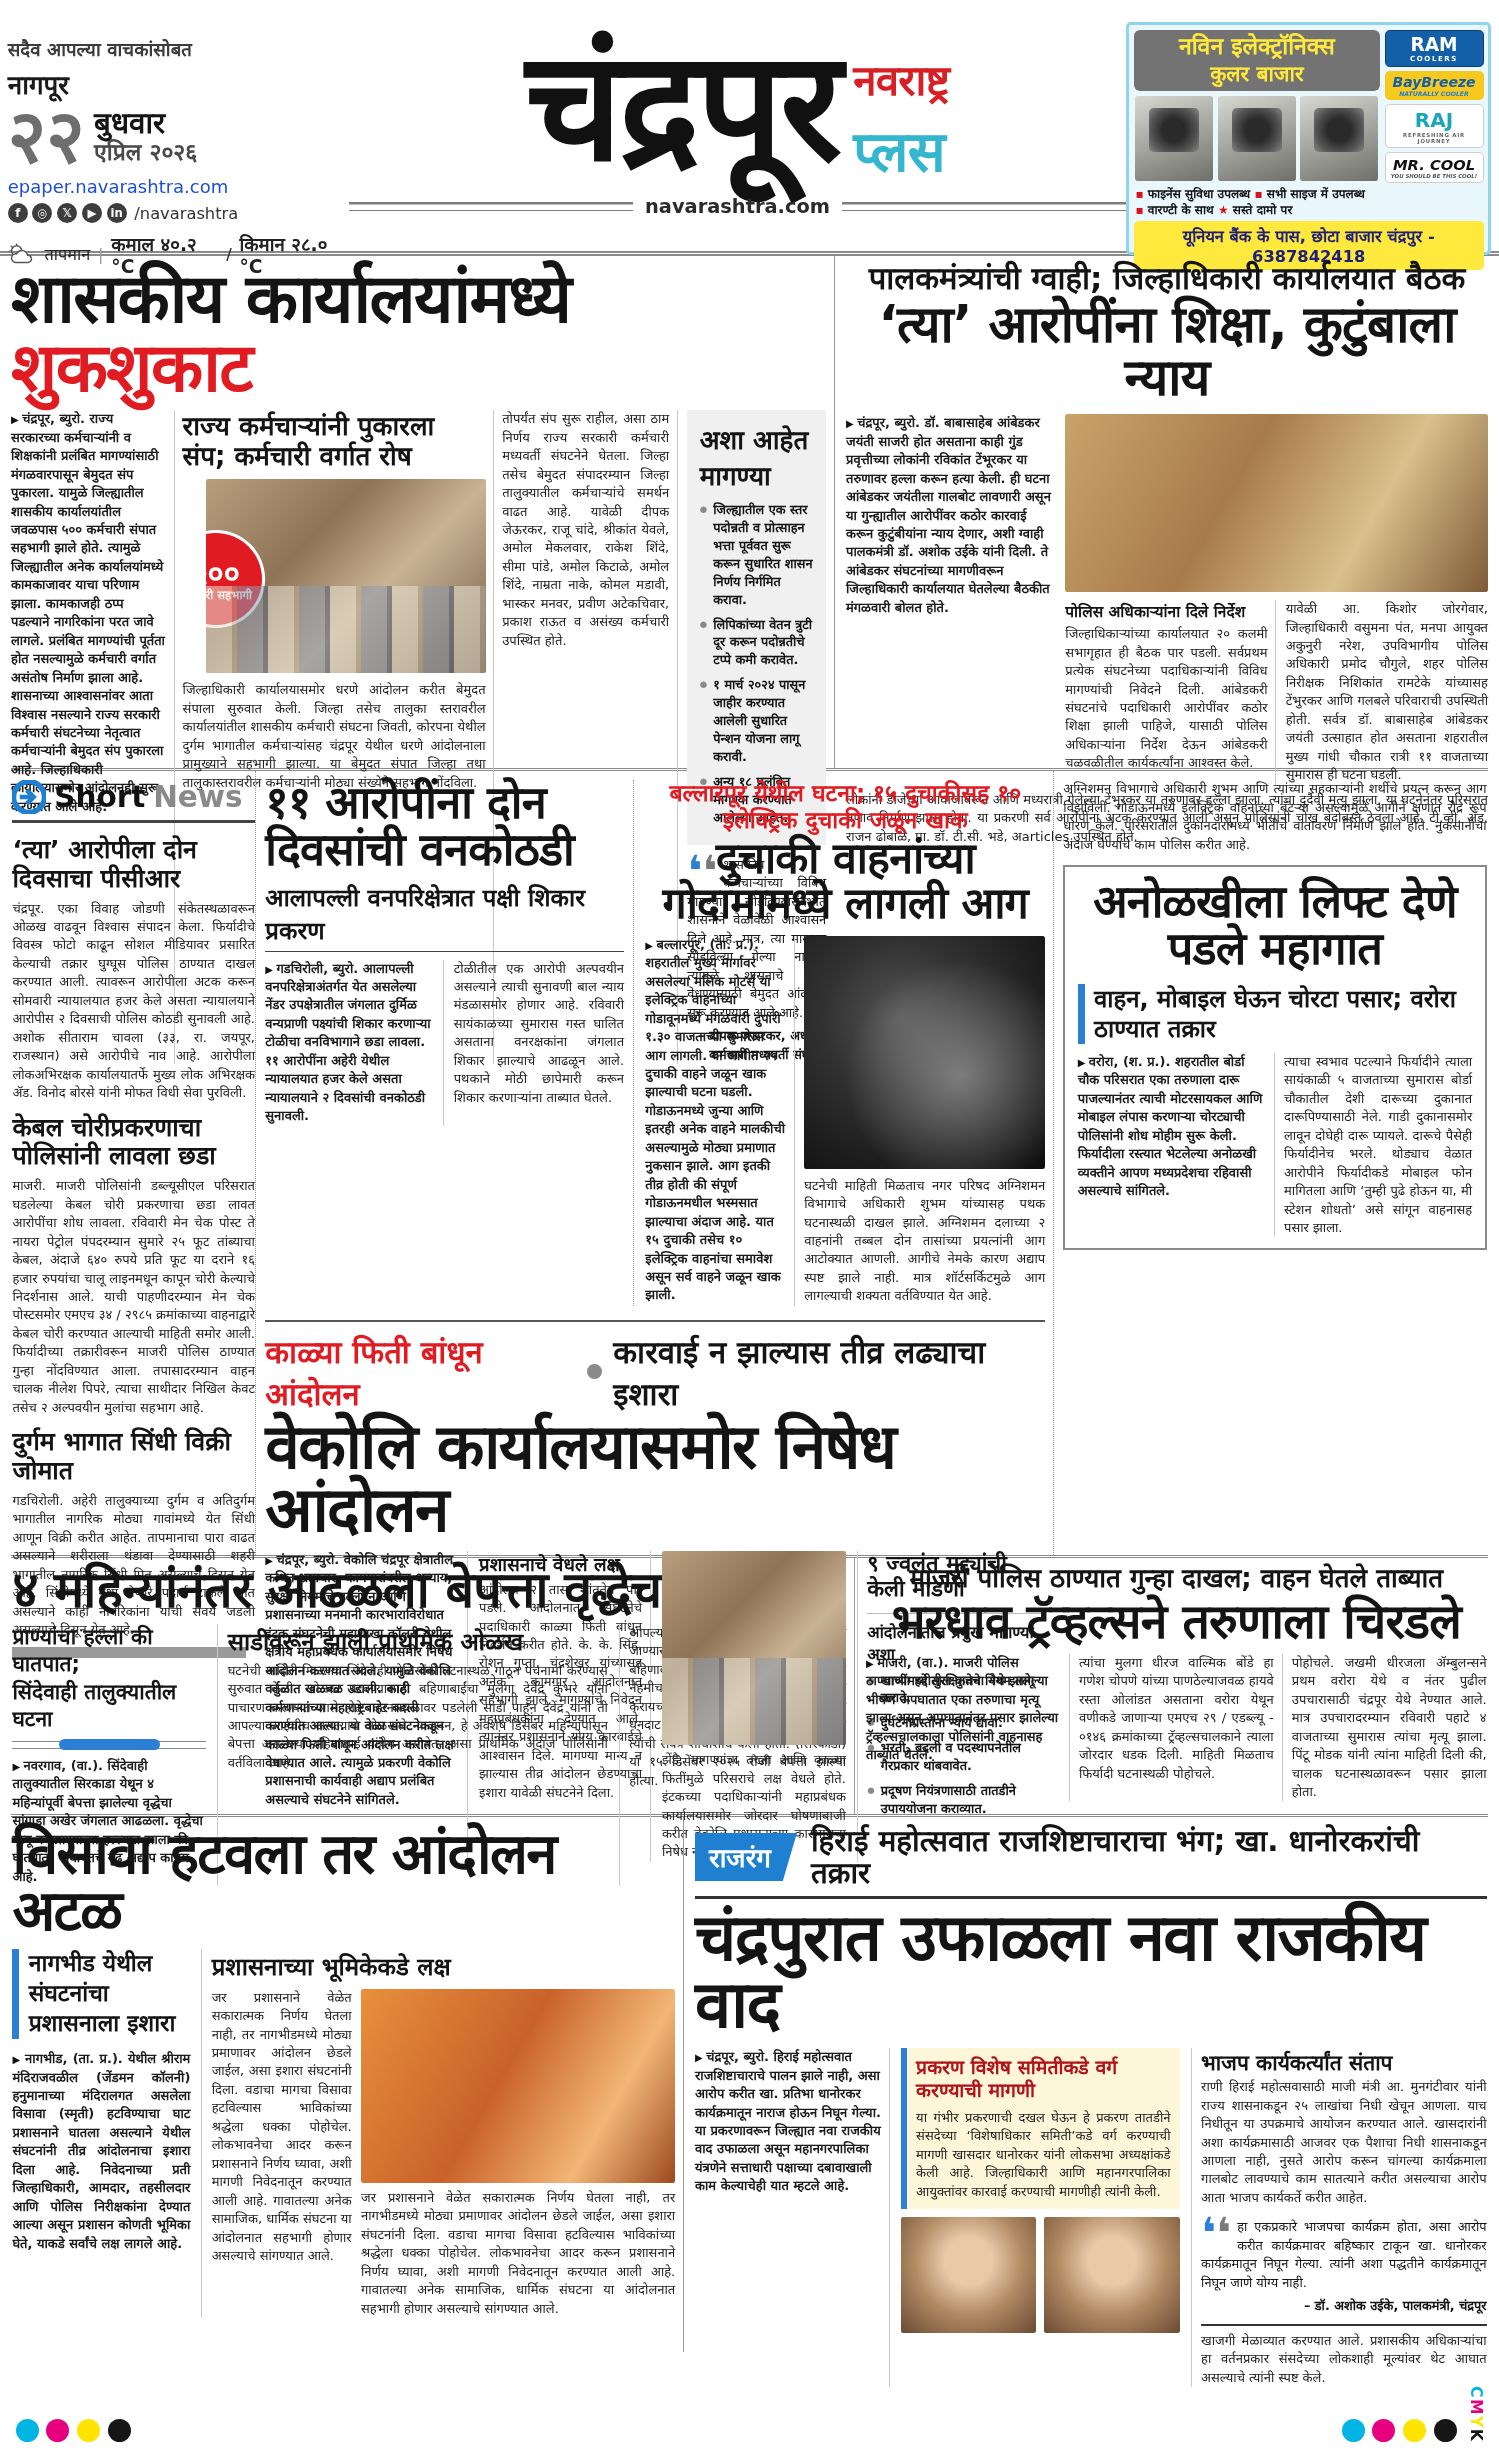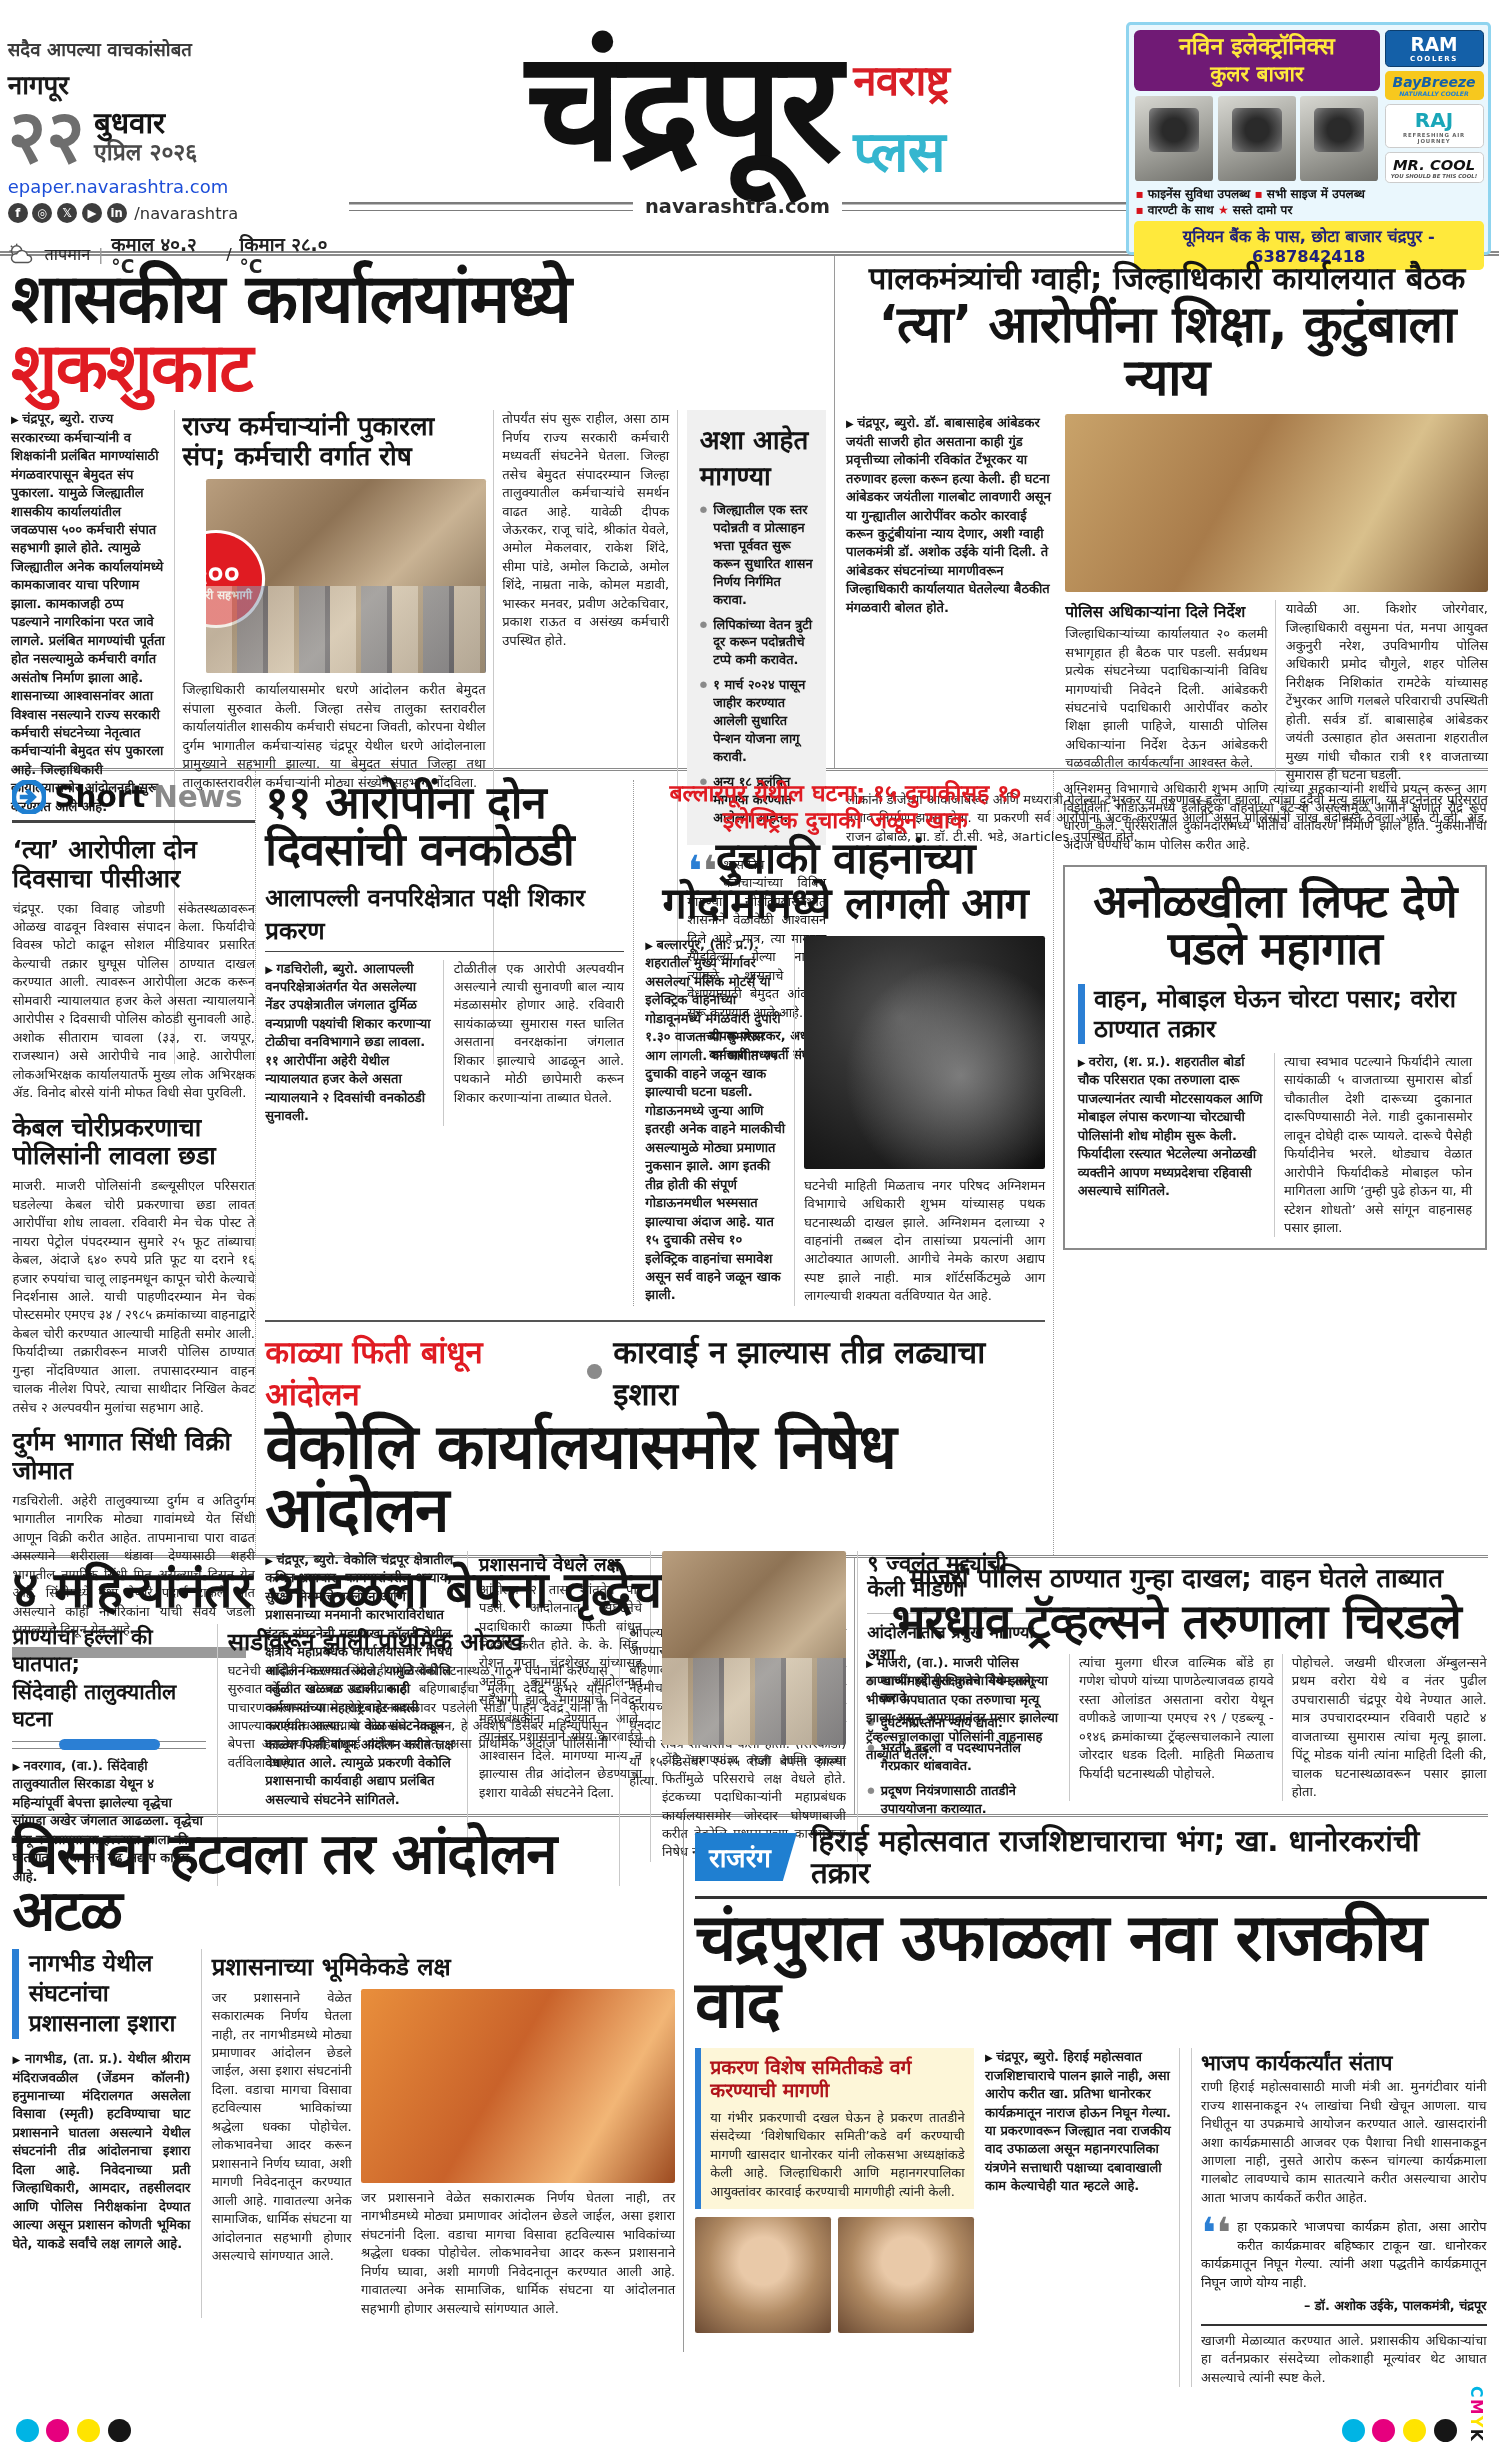--- a/index.html
+++ b/index.html
@@ -30,21 +30,21 @@
   .mastside{display:flex;flex-direction:column;align-items:flex-start;gap:4.7px;padding-top:23px;}
   .ms1{color:#d91f26;font-size:42px;font-weight:900;letter-spacing:-0.8px;}
   .ms2{color:#35b6cf;font-size:56px;font-weight:900;letter-spacing:-0.8px;}
   .siteline{display:flex;align-items:center;justify-content:center;gap:12.4px;margin-top:7.8px;}
   .rule3{flex:1;height:7px;border-top:1.6px solid #7c7c7c;border-bottom:1.6px solid #7c7c7c;box-shadow:inset 0 2.3px 0 -0.8px #7c7c7c;}
   .sitetxt{font-size:19.4px;color:#2b2b2b;font-weight:700;}
   
   .adbox{width:365px;border:3.1px solid #8fd4ef;background:#eaf7fd;border-radius:4.7px;padding:4.7px;box-sizing:border-box;height:233px;display:flex;flex-direction:column;}
   .adtop{display:flex;gap:4.7px;flex:1;}
   .adleft{flex:1;display:flex;flex-direction:column;}
-  .adbanner{background:#701a75;border-radius:6.2px;padding:4.7px 3.1px;text-align:center;}
+  .adbanner{background:#737373;border-radius:6.2px;padding:4.7px 3.1px;text-align:center;}
   .adb1{color:#ffe93c;font-size:23px;font-weight:900;line-height:1.05;}
   .adb2{color:#ffe93c;font-size:21px;font-weight:900;}
   .adprods{flex:1;display:flex;gap:4.7px;align-items:flex-end;padding:4.7px 1.6px;}
   .cooler{flex:1;height:85px;border-radius:3.1px;background:linear-gradient(160deg,#d8d8d2,#9a9a94 60%,#6f6f6a);position:relative;}
   .cooler::after{content:"";position:absolute;left:18%;top:14%;width:64%;height:52%;border-radius:4.7px;background:radial-gradient(circle at 50% 50%,#2a2a2a 35%,#555 70%,#888);}
   .adfeats{font-size:12px;font-weight:700;color:#111;line-height:1.35;padding:0 1.6px;}
   .adfeats .rd{color:#d6121b;}
   .adbrands{width:99px;display:flex;flex-direction:column;gap:3.9px;}
   .br{border-radius:4.7px;text-align:center;font-weight:900;padding:3.1px 1.6px;}
   .br small{display:block;font-weight:700;}
@@ -418,32 +418,32 @@
       </div>
     </div>
 
     <div class="vline" style="flex:1;padding:7.8px 12.4px 0 11px;">
       <div style="display:flex;align-items:center;gap:14px;border-bottom:3.1px solid #333;padding-bottom:6.2px;">
         <span class="tag-blue">राजरंग</span>
         <span style="font-size:29.5px;font-weight:900;line-height:1.1;">हिराई महोत्सवात राजशिष्टाचाराचा भंग; खा. धानोरकरांची तक्रार</span>
       </div>
       <div style="font-size:65px;font-weight:900;letter-spacing:-1.6px;line-height:1.03;margin-top:6.2px;">चंद्रपुरात उफाळला नवा राजकीय वाद</div>
       <div style="display:flex;gap:11px;margin-top:9.3px;">
+        <div style="width:186px;border-right:0.8px solid #c9c9c9;padding-right:7.8px;">
+          <div class="bodytxt dl" style="display:inline;">चंद्रपूर, ब्युरो. हिराई महोत्सवात राजशिष्टाचाराचे पालन झाले नाही, असा आरोप करीत खा. प्रतिभा धानोरकर कार्यक्रमातून नाराज होऊन निघून गेल्या. या प्रकरणावरून जिल्ह्यात नवा राजकीय वाद उफाळला असून महानगरपालिका यंत्रणेने सत्ताधारी पक्षाच्या दबावाखाली काम केल्याचेही यात म्हटले आहे.</div>
+        </div>
         <div style="width:279px;">
           <div class="yellowbox">
             <div style="font-size:19.4px;font-weight:900;color:#b0131a;line-height:1.2;">प्रकरण विशेष समितीकडे वर्ग करण्याची मागणी</div>
             <div class="bodytxt" style="margin-top:6.2px;">या गंभीर प्रकरणाची दखल घेऊन हे प्रकरण तातडीने संसदेच्या ‘विशेषाधिकार समिती’कडे वर्ग करण्याची मागणी खासदार धानोरकर यांनी लोकसभा अध्यक्षांकडे केली आहे. जिल्हाधिकारी आणि महानगरपालिका आयुक्तांवर कारवाई करण्याची मागणीही त्यांनी केली.</div>
           </div>
           <div style="display:flex;gap:7.8px;margin-top:7.8px;">
             <div class="photo ph-face" style="flex:1;height:116px;"></div>
             <div class="photo ph-face" style="flex:1;height:116px;"></div>
           </div>
-        </div>
-        <div style="width:186px;border-right:0.8px solid #c9c9c9;padding-right:7.8px;">
-          <div class="bodytxt dl" style="display:inline;">चंद्रपूर, ब्युरो. हिराई महोत्सवात राजशिष्टाचाराचे पालन झाले नाही, असा आरोप करीत खा. प्रतिभा धानोरकर कार्यक्रमातून नाराज होऊन निघून गेल्या. या प्रकरणावरून जिल्ह्यात नवा राजकीय वाद उफाळला असून महानगरपालिका यंत्रणेने सत्ताधारी पक्षाच्या दबावाखाली काम केल्याचेही यात म्हटले आहे.</div>
         </div>
         <div style="flex:1;border-left:0.8px solid #c9c9c9;padding-left:9.3px;">
           <div class="shead" style="font-size:21px;margin-bottom:2px;">भाजप कार्यकर्त्यांत संताप</div>
           <div class="bodytxt">राणी हिराई महोत्सवासाठी माजी मंत्री आ. मुनगंटीवार यांनी राज्य शासनाकडून २५ लाखांचा निधी खेचून आणला. याच निधीतून या उपक्रमाचे आयोजन करण्यात आले. खासदारांनी अशा कार्यक्रमासाठी आजवर एक पैशाचा निधी शासनाकडून आणला नाही, नुसते आरोप करून चांगल्या कार्यक्रमाला गालबोट लावण्याचे काम सातत्याने करीत असल्याचा आरोप आता भाजप कार्यकर्ते करीत आहेत.</div>
           <div class="quote" style="border-bottom:2.3px solid #333;padding-bottom:7.8px;">
             <span class="qmark"><span class="qc">❛</span><span class="qg">❛</span></span>
             <span>हा एकप्रकारे भाजपचा कार्यक्रम होता, असा आरोप करीत कार्यक्रमावर बहिष्कार टाकून खा. धानोरकर कार्यक्रमातून निघून गेल्या. त्यांनी अशा पद्धतीने कार्यक्रमातून निघून जाणे योग्य नाही.</span>
             <div class="qby">– डॉ. अशोक उईके, पालकमंत्री, चंद्रपूर</div>
           </div>
           <div class="bodytxt" style="margin-top:6.2px;">खाजगी मेळाव्यात करण्यात आले. प्रशासकीय अधिकाऱ्यांचा हा वर्तनप्रकार संसदेच्या लोकशाही मूल्यांवर थेट आघात असल्याचे त्यांनी स्पष्ट केले.</div>

